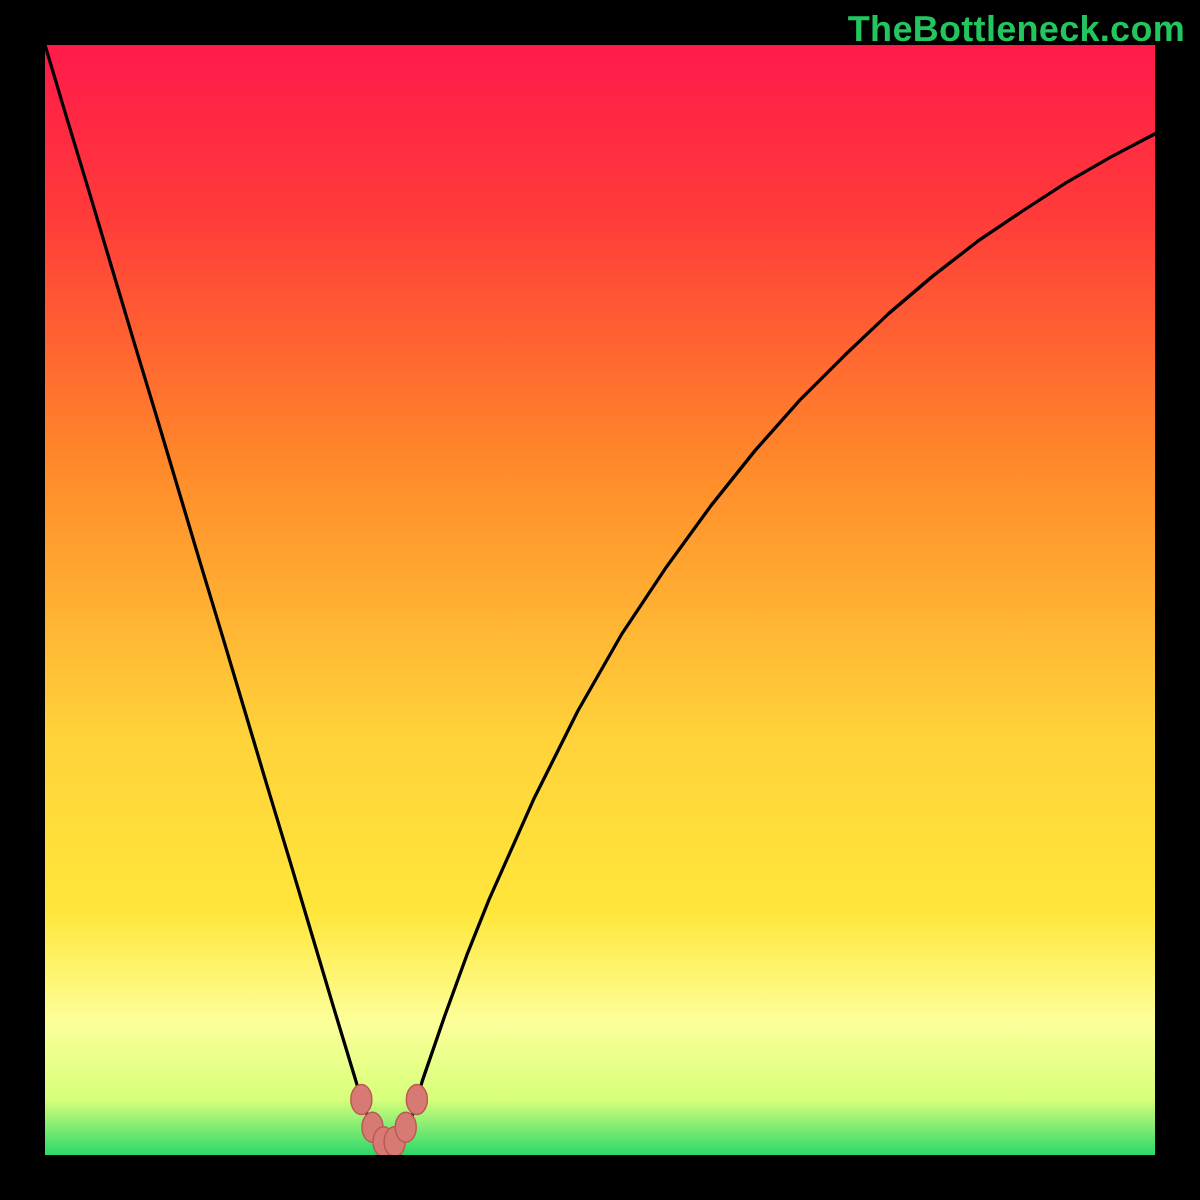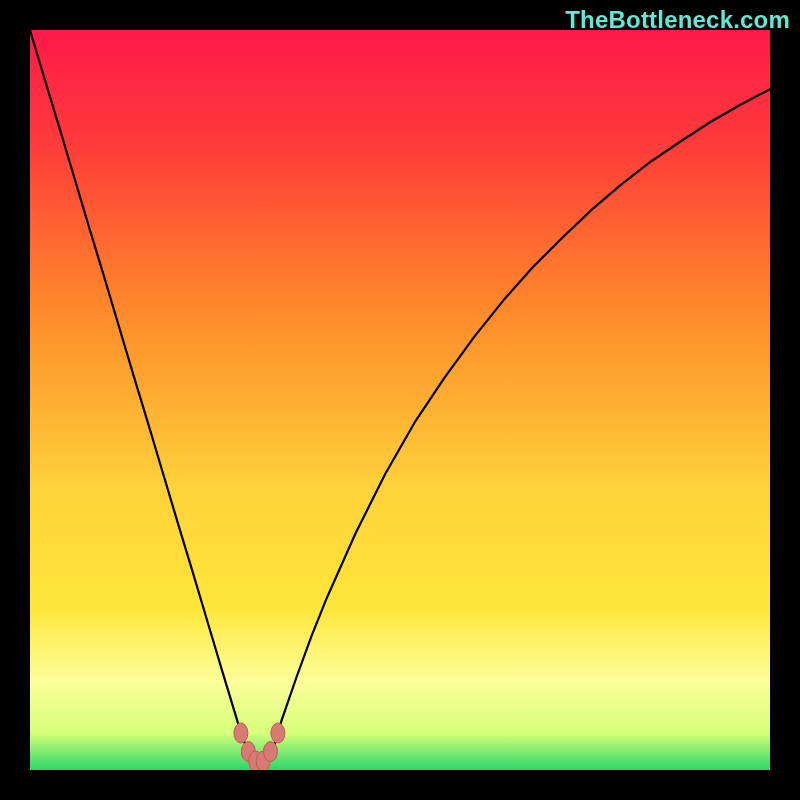--- a/index.html
+++ b/index.html
@@ -16,21 +16,21 @@
     width: 800px;
     height: 800px;
     background: #000;
   }
   .watermark {
     position: absolute;
     top: 6px;
     right: 10px;
     font-size: 24px;
     font-weight: 600;
-    color: #5eead4;
+    color: #22c55e;
     letter-spacing: 0.2px;
     user-select: none;
   }
   svg.plot {
     position: absolute;
     left: 30px;
     top: 30px;
     width: 740px;
     height: 740px;
   }

